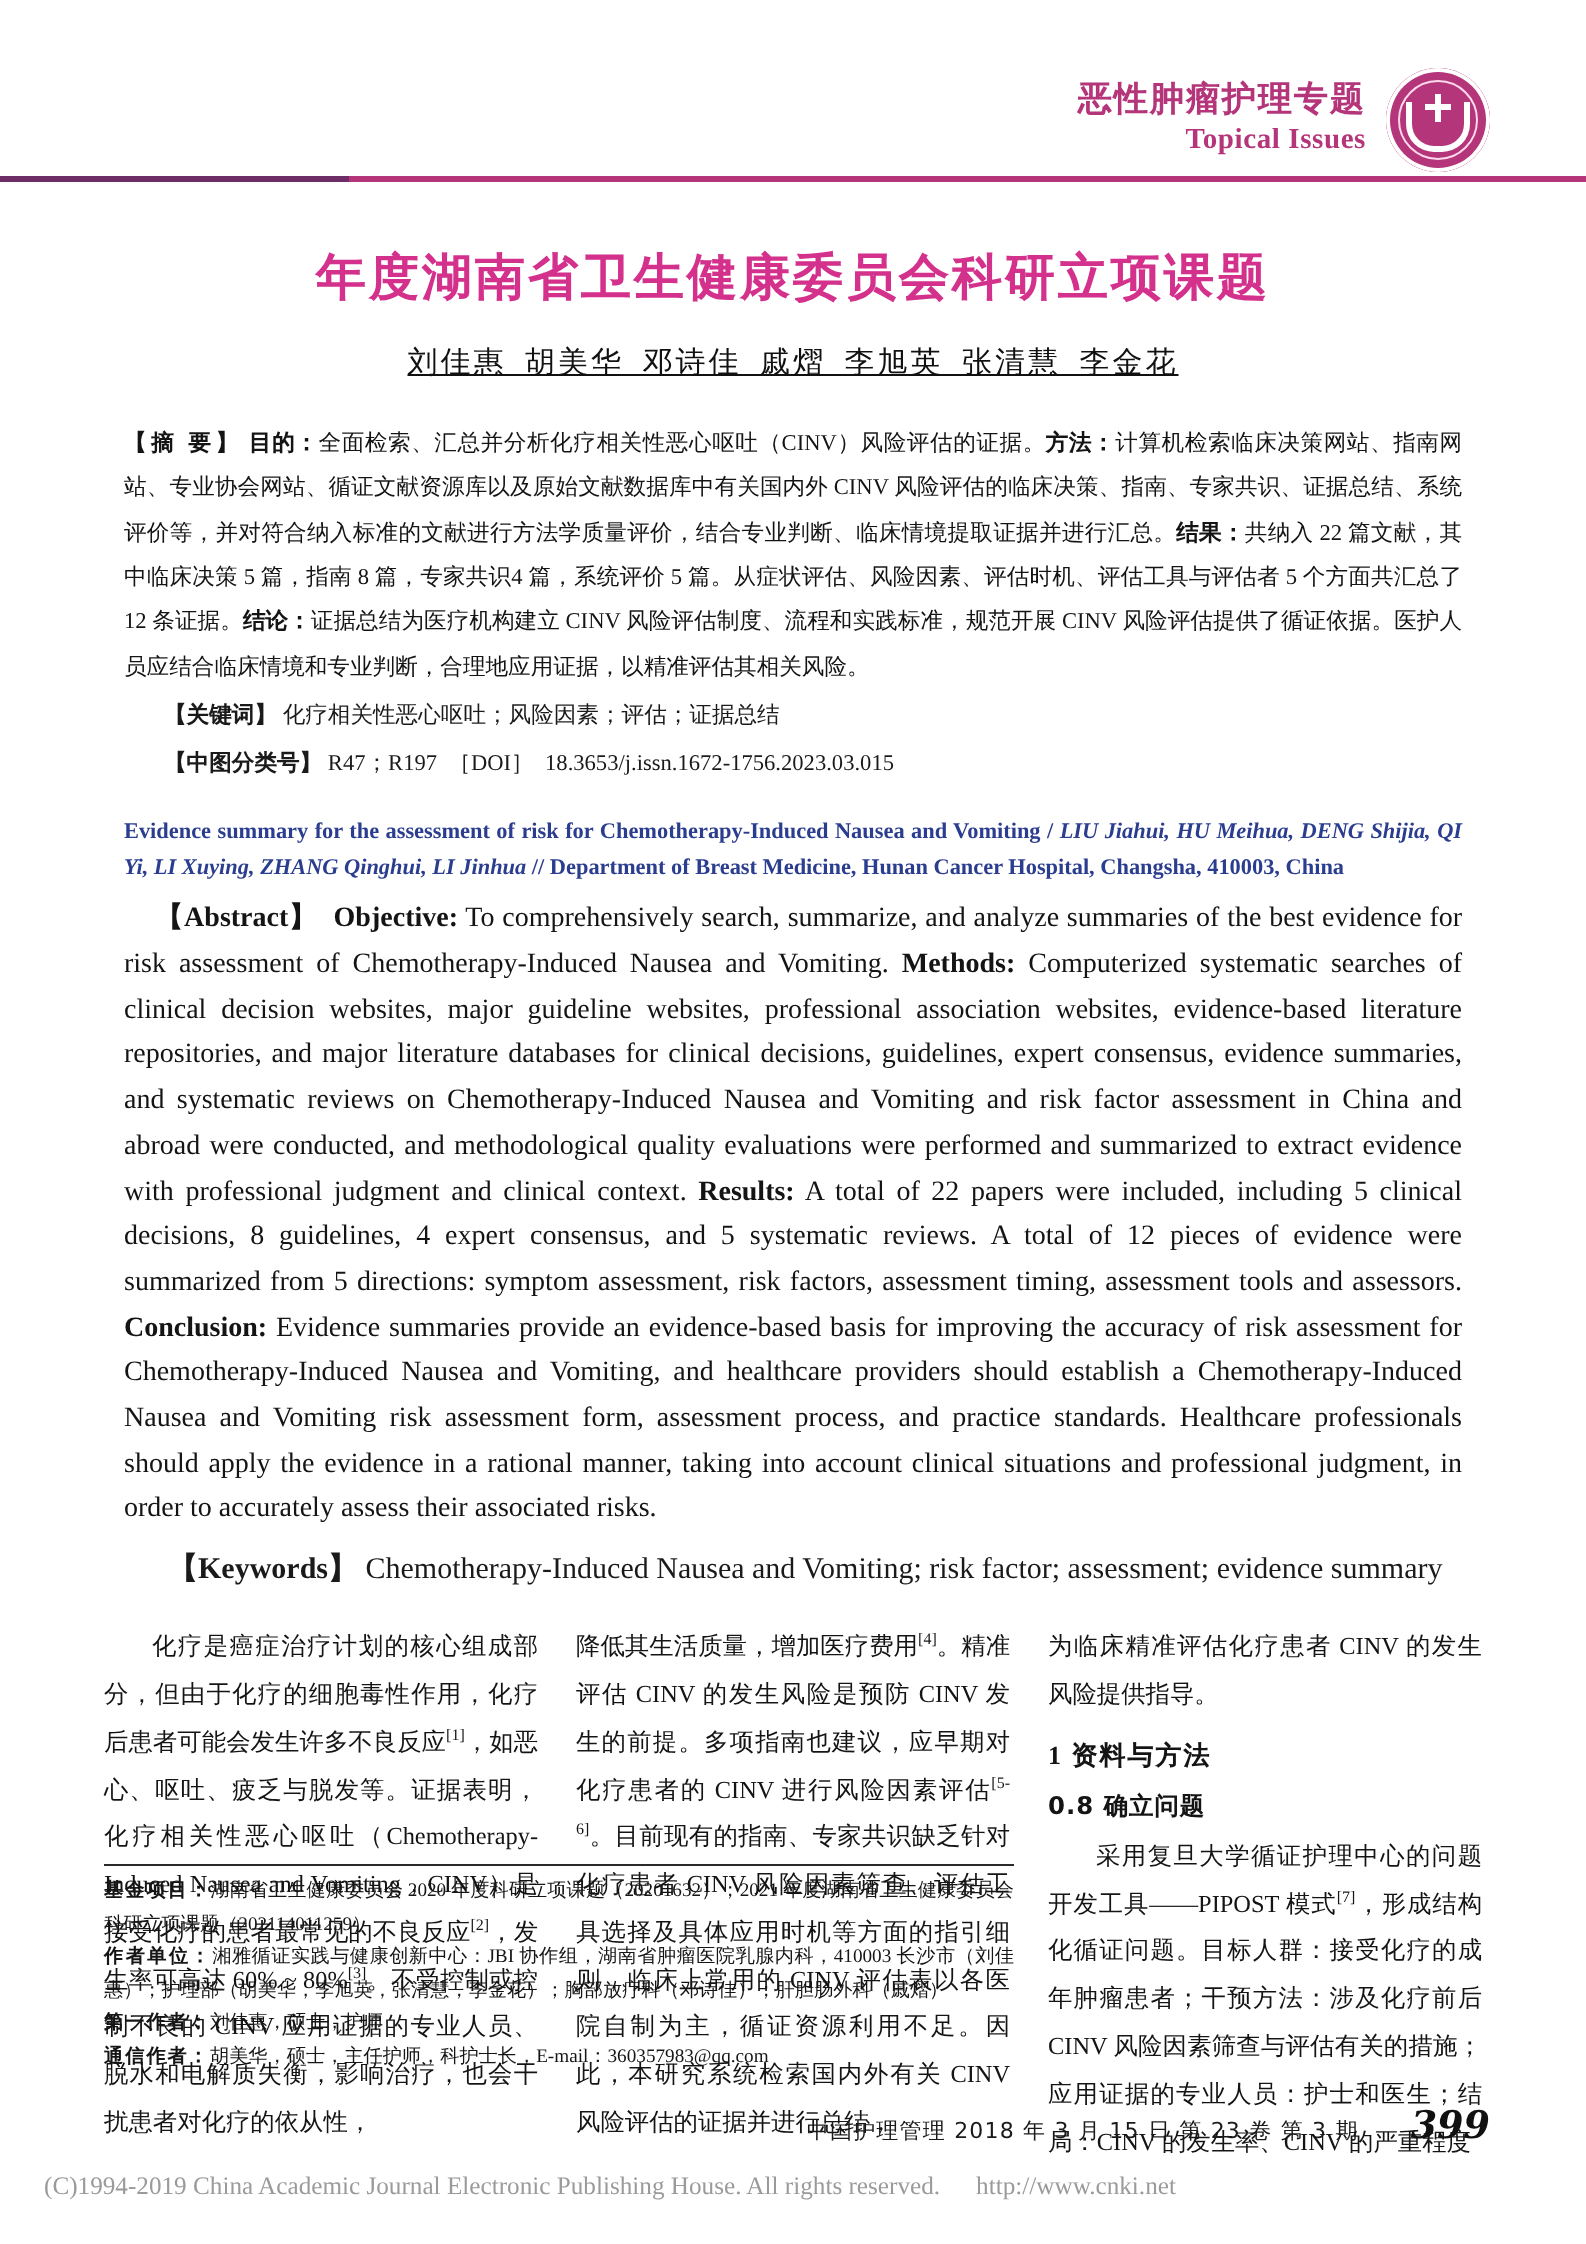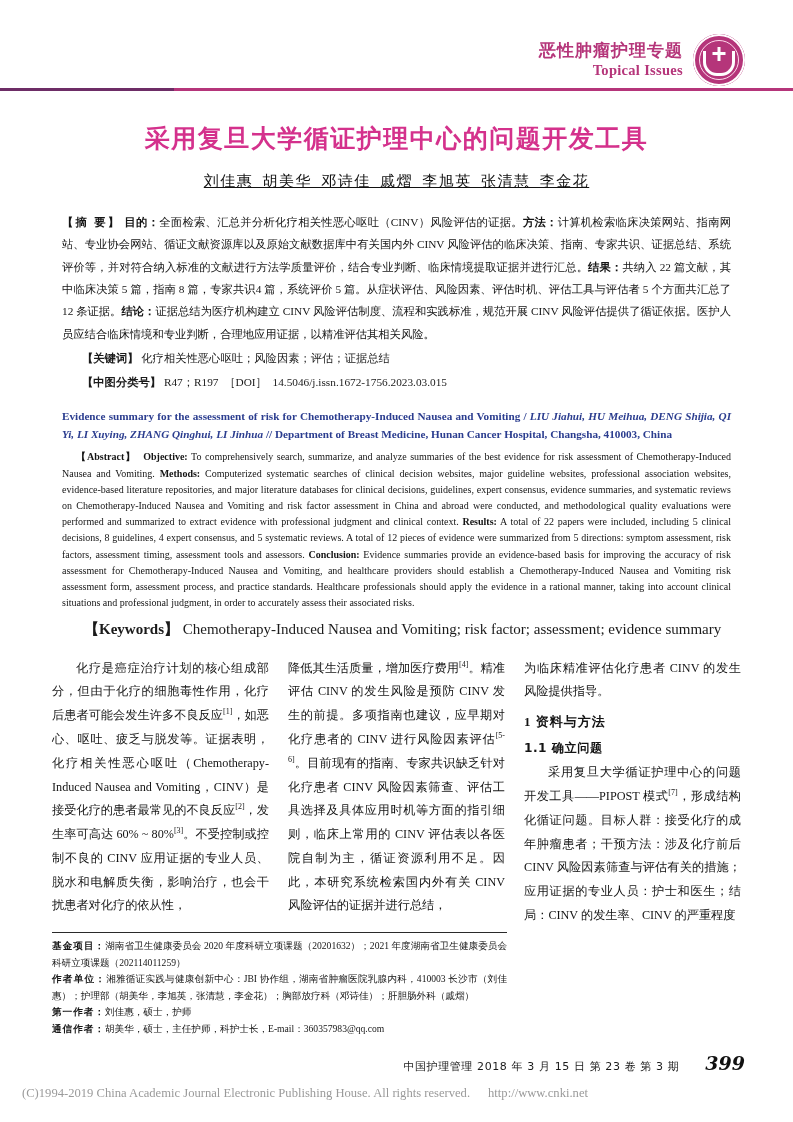--- a/index.html
+++ b/index.html
@@ -155,21 +155,21 @@
     font-family: "Liberation Serif", "DejaVu Serif", serif;
     font-size: 11.2px;
     line-height: 1.62;
     color: #2b3d8f;
     font-weight: bold;
     text-align: justify;
   }
   .en-title i { font-style: italic; }
   .en-abstract {
     margin-top: 6px;
-    font-size: 10px;
+    font-size: 14px;
     line-height: 1.62;
     text-align: justify;
     color: #141414;
   }
   .en-abstract .tag,
   .en-abstract b { font-weight: bold; }
   .en-kw {
     margin-top: 6px;
     font-size: 15px;
     line-height: 1.62;
@@ -282,38 +282,38 @@
       <div class="ring"></div>
       <div class="bowl"></div>
       <div class="cross-v"></div>
       <div class="cross-h"></div>
     </div>
   </div>
   <div class="header-rule"></div>
 </div>
 
 <div class="title-block">
-  <div class="article-title">采用复旦大学循证护理中心的问题开发工具</div>
+  <div class="article-title">年度湖南省卫生健康委员会科研立项课题</div>
   <div class="authors">刘佳惠 胡美华 邓诗佳 戚熠 李旭英 张清慧 李金花</div>
 </div>
 
 <div class="abstract-cn">
   <span class="lead">【摘  要】</span>
   <b>目的：</b><span>全面检索、汇总并分析化疗相关性恶心呕吐（CINV）风险评估的证据。</span><b>方法：</b><span>计算机检索临床决策网站、指南网站、专业协会网站、循证文献资源库以及原始文献数据库中有关国内外 CINV 风险评估的临床决策、指南、专家共识、证据总结、系统评价等，并对符合纳入标准的文献进行方法学质量评价，结合专业判断、临床情境提取证据并进行汇总。</span><b>结果：</b><span>共纳入 22 篇文献，其中临床决策 5 篇，指南 8 篇，专家共识4 篇，系统评价 5 篇。从症状评估、风险因素、评估时机、评估工具与评估者 5 个方面共汇总了 12 条证据。</span><b>结论：</b><span>证据总结为医疗机构建立 CINV 风险评估制度、流程和实践标准，规范开展 CINV 风险评估提供了循证依据。医护人员应结合临床情境和专业判断，合理地应用证据，以精准评估其相关风险。</span>
 </div>
 
 <div class="kw-line">
   <span class="tag">【关键词】</span>
   <span>化疗相关性恶心呕吐；风险因素；评估；证据总结</span>
 </div>
 <div class="kw-line">
   <span class="tag">【中图分类号】</span>
   <span>R47；R197</span>
   &nbsp;<span>［DOI］</span>
-  &nbsp;<span>14.5046/j.issn.1672-1756.2023.03.015</span>
+  &nbsp;<span>18.3653/j.issn.1672-1756.2023.03.015</span>
 </div>
 
 <div class="english-block">
   <div class="en-title">
     <span>Evidence summary for the assessment of risk for Chemotherapy-Induced Nausea and Vomiting / </span><i>LIU Jiahui, HU Meihua, DENG Shijia, QI Yi, LI Xuying, ZHANG Qinghui, LI Jinhua</i><span> // Department of Breast Medicine, Hunan Cancer Hospital, Changsha, 410003, China</span>
   </div>
 
   <div class="en-abstract">
     &nbsp;&nbsp;&nbsp;&nbsp;<span class="tag">【Abstract】</span>&nbsp;&nbsp;<b>Objective:</b><span> To comprehensively search, summarize, and analyze summaries of the best evidence for risk assessment of Chemotherapy-Induced Nausea and Vomiting. </span><b>Methods:</b><span> Computerized systematic searches of clinical decision websites, major guideline websites, professional association websites, evidence-based literature repositories, and major literature databases for clinical decisions, guidelines, expert consensus, evidence summaries, and systematic reviews on Chemotherapy-Induced Nausea and Vomiting and risk factor assessment in China and abroad were conducted, and methodological quality evaluations were performed and summarized to extract evidence with professional judgment and clinical context. </span><b>Results:</b><span> A total of 22 papers were included, including 5 clinical decisions, 8 guidelines, 4 expert consensus, and 5 systematic reviews. A total of 12 pieces of evidence were summarized from 5 directions: symptom assessment, risk factors, assessment timing, assessment tools and assessors. </span><b>Conclusion:</b><span> Evidence summaries provide an evidence-based basis for improving the accuracy of risk assessment for Chemotherapy-Induced Nausea and Vomiting, and healthcare providers should establish a Chemotherapy-Induced Nausea and Vomiting risk assessment form, assessment process, and practice standards. Healthcare professionals should apply the evidence in a rational manner, taking into account clinical situations and professional judgment, in order to accurately assess their associated risks.</span>
   </div>
@@ -330,21 +330,21 @@
     <p><span>化疗是癌症治疗计划的核心组成部分，但由于化疗的细胞毒性作用，化疗后患者可能会发生许多不良反应</span><sup>[1]</sup><span>，如恶心、呕吐、疲乏与脱发等。证据表明，化疗相关性恶心呕吐（Chemotherapy-Induced Nausea and Vomiting，CINV）是接受化疗的患者最常见的不良反应</span><sup>[2]</sup><span>，发生率可高达 60% ~ 80%</span><sup>[3]</sup><span>。不受控制或控制不良的 CINV 应用证据的专业人员、脱水和电解质失衡，影响治疗，也会干扰患者对化疗的依从性，</span></p>
   </div>
 
   <div class="col">
     <p class="noindent"><span>降低其生活质量，增加医疗费用</span><sup>[4]</sup><span>。精准评估 CINV 的发生风险是预防 CINV 发生的前提。多项指南也建议，应早期对化疗患者的 CINV 进行风险因素评估</span><sup>[5-6]</sup><span>。目前现有的指南、专家共识缺乏针对化疗患者 CINV 风险因素筛查、评估工具选择及具体应用时机等方面的指引细则，临床上常用的 CINV 评估表以各医院自制为主，循证资源利用不足。因此，本研究系统检索国内外有关 CINV 风险评估的证据并进行总结，</span></p>
   </div>
 
   <div class="col">
     <p class="noindent">为临床精准评估化疗患者 CINV 的发生风险提供指导。</p>
     <div class="sec-h1">1  资料与方法</div>
-    <div class="sec-h2">1.1  确立问题</div>
+    <div class="sec-h2">0.8  确立问题</div>
     <p><span>采用复旦大学循证护理中心的问题开发工具——PIPOST 模式</span><sup>[7]</sup><span>，形成结构化循证问题。目标人群：接受化疗的成年肿瘤患者；干预方法：涉及化疗前后 CINV 风险因素筛查与评估有关的措施；应用证据的专业人员：护士和医生；结局：CINV 的发生率、CINV 的严重程度</span></p>
   </div>
 
 </div>
 
 <div class="footnotes">
   <div class="fn-row">
     <span class="fn-tag">基金项目：</span><span>湖南省卫生健康委员会 2020 年度科研立项课题（20201632）；2021 年度湖南省卫生健康委员会科研立项课题（202114011259）</span>
   </div>
   <div class="fn-row">

